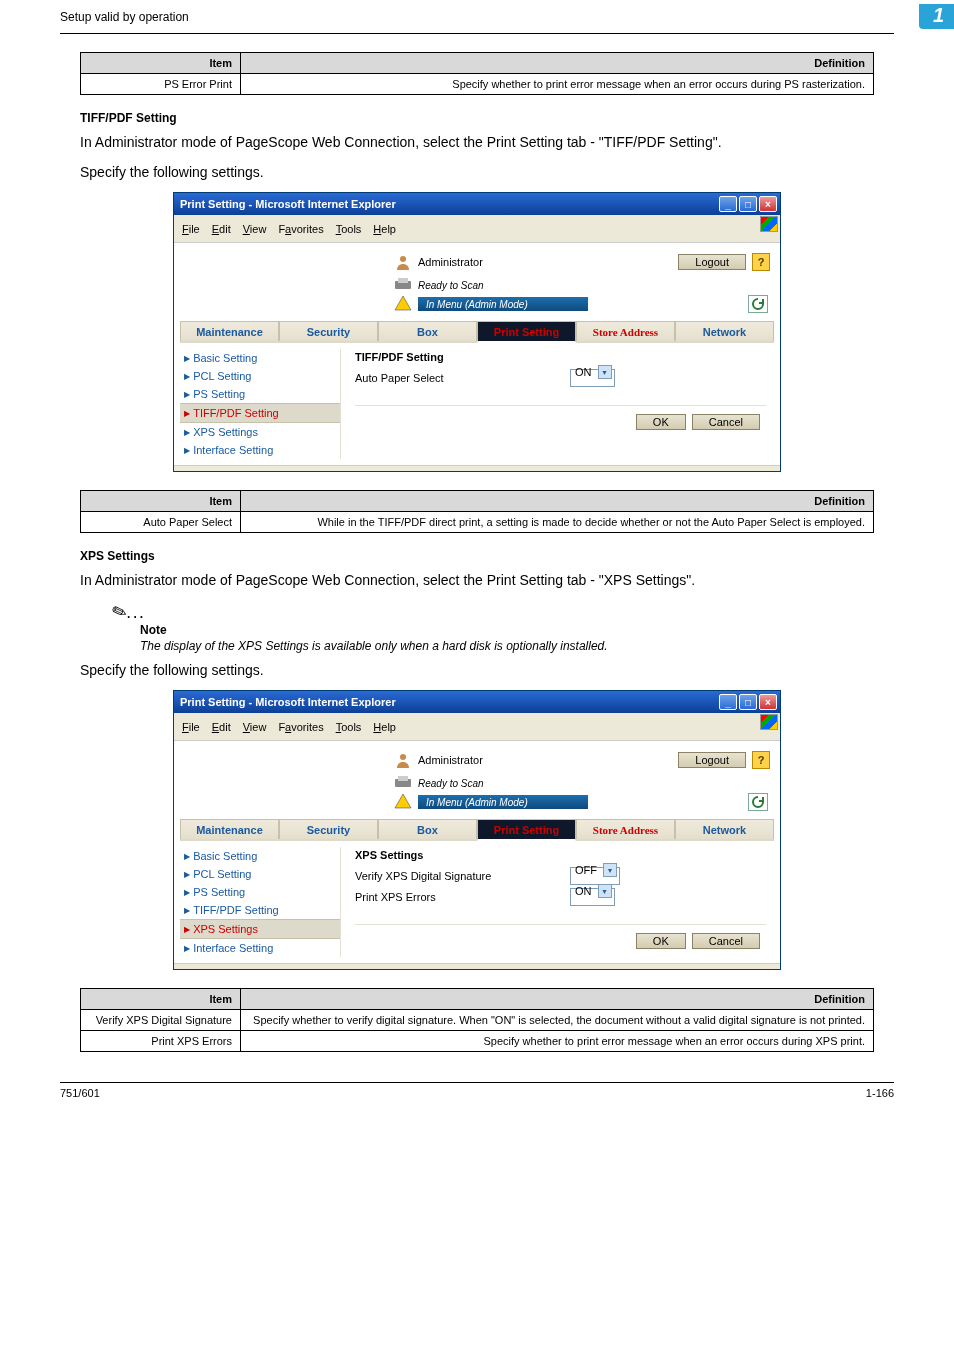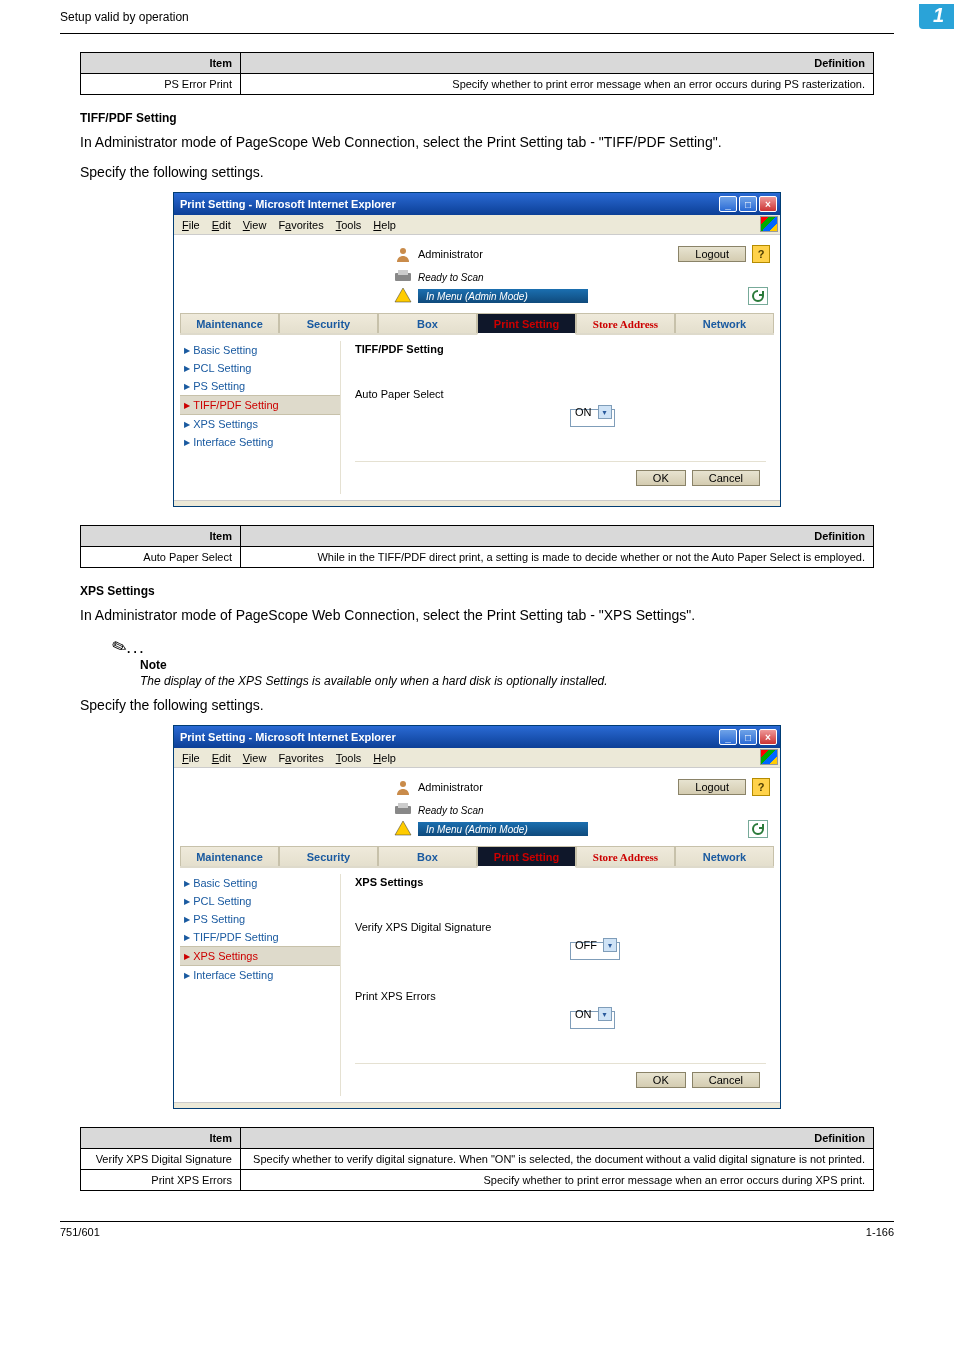--- a/index.html
+++ b/index.html
@@ -73,21 +73,21 @@
   .ie-titlebar .win-controls { display:flex; gap:2px; }
   .win-btn {
     width:18px; height:16px;
     border:1px solid #fff; border-radius:2px;
     display:flex; align-items:center; justify-content:center;
     font-size:10px; font-weight:bold;
   }
   .win-min, .win-max { background: linear-gradient(#6fa3e8,#2a6ad4); color:#fff; }
   .win-close { background: linear-gradient(#e99,#c33); color:#fff; }
   .ie-menubar {
-    background:#ece9d8; height:20px; display:flex; align-items:center;
+    background:#ece9d8; height:28px; display:flex; align-items:center;
     padding:8px 4px; gap:4px; border-bottom:1px solid #ccc; position:relative;
   }
   .ie-menubar span { padding:0 4px; }
   .ie-menubar span u { text-decoration: underline; }
   .ie-flag {
     position:absolute; right:2px; top:1px; width:18px; height:16px;
     background: linear-gradient(135deg,#f00 0 25%, #0a0 25% 50%, #06f 50% 75%, #fc0 75% 100%);
     border:1px solid #999;
   }
   .app-header {
@@ -153,28 +153,28 @@
   }
   .tri { font-size:8px; }
   .main-panel {
     flex:1; padding:2px 8px 8px 14px; border-left:1px solid #e5e1d2;
   }
   .panel-title { font-weight:bold; font-size:11px; margin-bottom:6px; }
   .form-row { display:flex; align-items:center; gap:20px; font-size:11px; margin:3px 0; }
   .form-row .label { width:195px; }
   .select {
     border:1px solid #7f9db9; height:18px; display:flex; align-items:center;
-    padding:0 2px 12px 4px; background:#fff; gap:6px; font-size:11px;margin-top:48px;
+    padding:0 2px 12px 4px; background:#fff; gap:6px; font-size:11px;
   }
   .select .caret {
     width:14px; height:14px; background:#cfe3f6; border:1px solid #7f9db9;
     display:flex; align-items:center; justify-content:center; font-size:8px; color:#4a6;
     color:#2a5a9c;
   }
-  .btn-row { display:flex; gap:6px; justify-content:flex-end; margin-top:34px;
+  .btn-row { display:flex; gap:6px; justify-content:flex-end; margin-top:18px;
     border-top:1px solid #e5e1d2; padding-top:8px; padding-right:6px;}
   .win-action-btn {
     background: linear-gradient(#e7e3d0,#d4ccb1);
     border:1px solid #8a8368; padding:1px 16px; font-size:11px;
   }
   .bottom-strip { height:6px; background:#ece9d8; border-top:1px solid #ccc; }
 
   .footer {
     display:flex; justify-content:space-between;
     border-top:1px solid #000; margin-top:30px; padding-top:4px;

